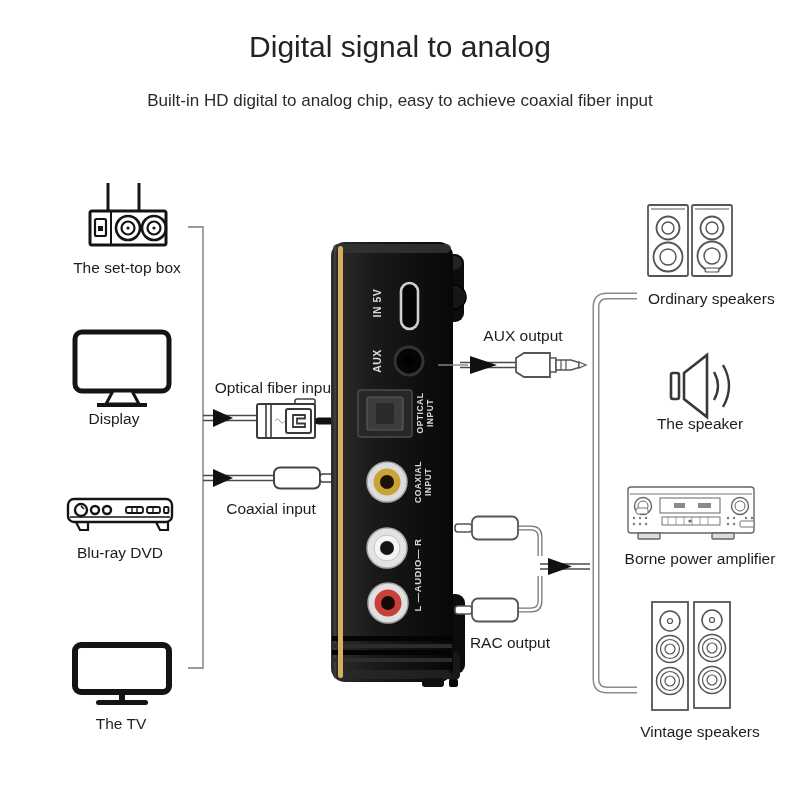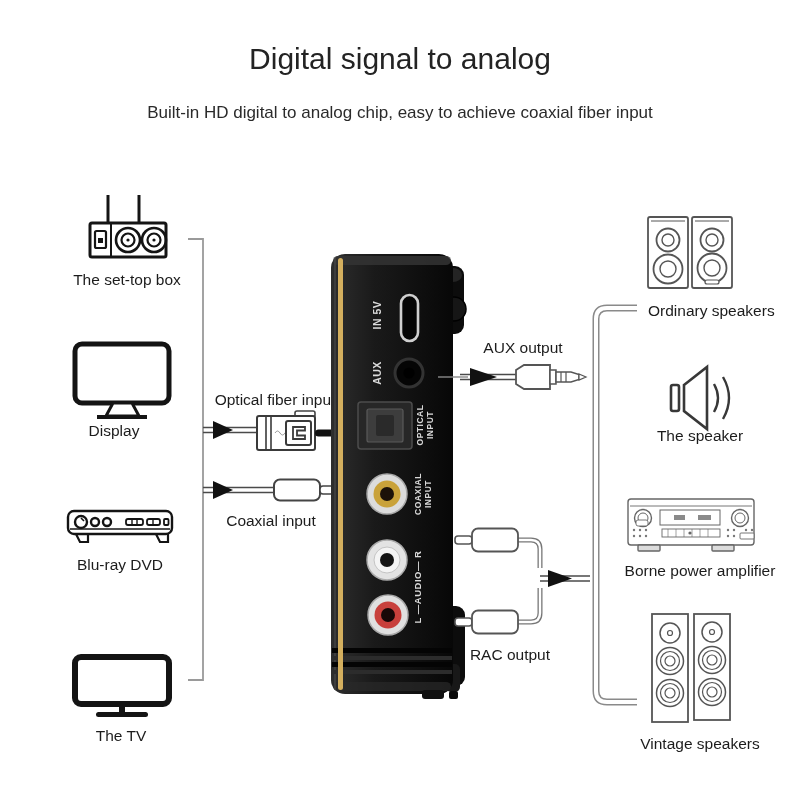--- a/index.html
+++ b/index.html
@@ -1,17 +1,17 @@
 <!DOCTYPE html>
 <html><head>
 <meta charset="utf-8">
 <style>
   html,body{margin:0;padding:0;background:#ffffff;}
   .page{position:relative;width:800px;height:744px;background:#fff;overflow:hidden;
-        font-family:"Liberation Sans",sans-serif;margin-top:12px;}
+        font-family:"Liberation Sans",sans-serif;}
   svg{display:block;}
   text{font-family:"Liberation Sans",sans-serif;}
   .h-title{font-size:30px;fill:#232323;}
   .h-sub{font-size:17px;fill:#2a2a2a;}
   .lbl{font-size:15.5px;fill:#1c1c1c;}
   .port{fill:#d9d9d9;font-weight:bold;letter-spacing:0.5px;}
 </style>
 </head>
 <body>
 

